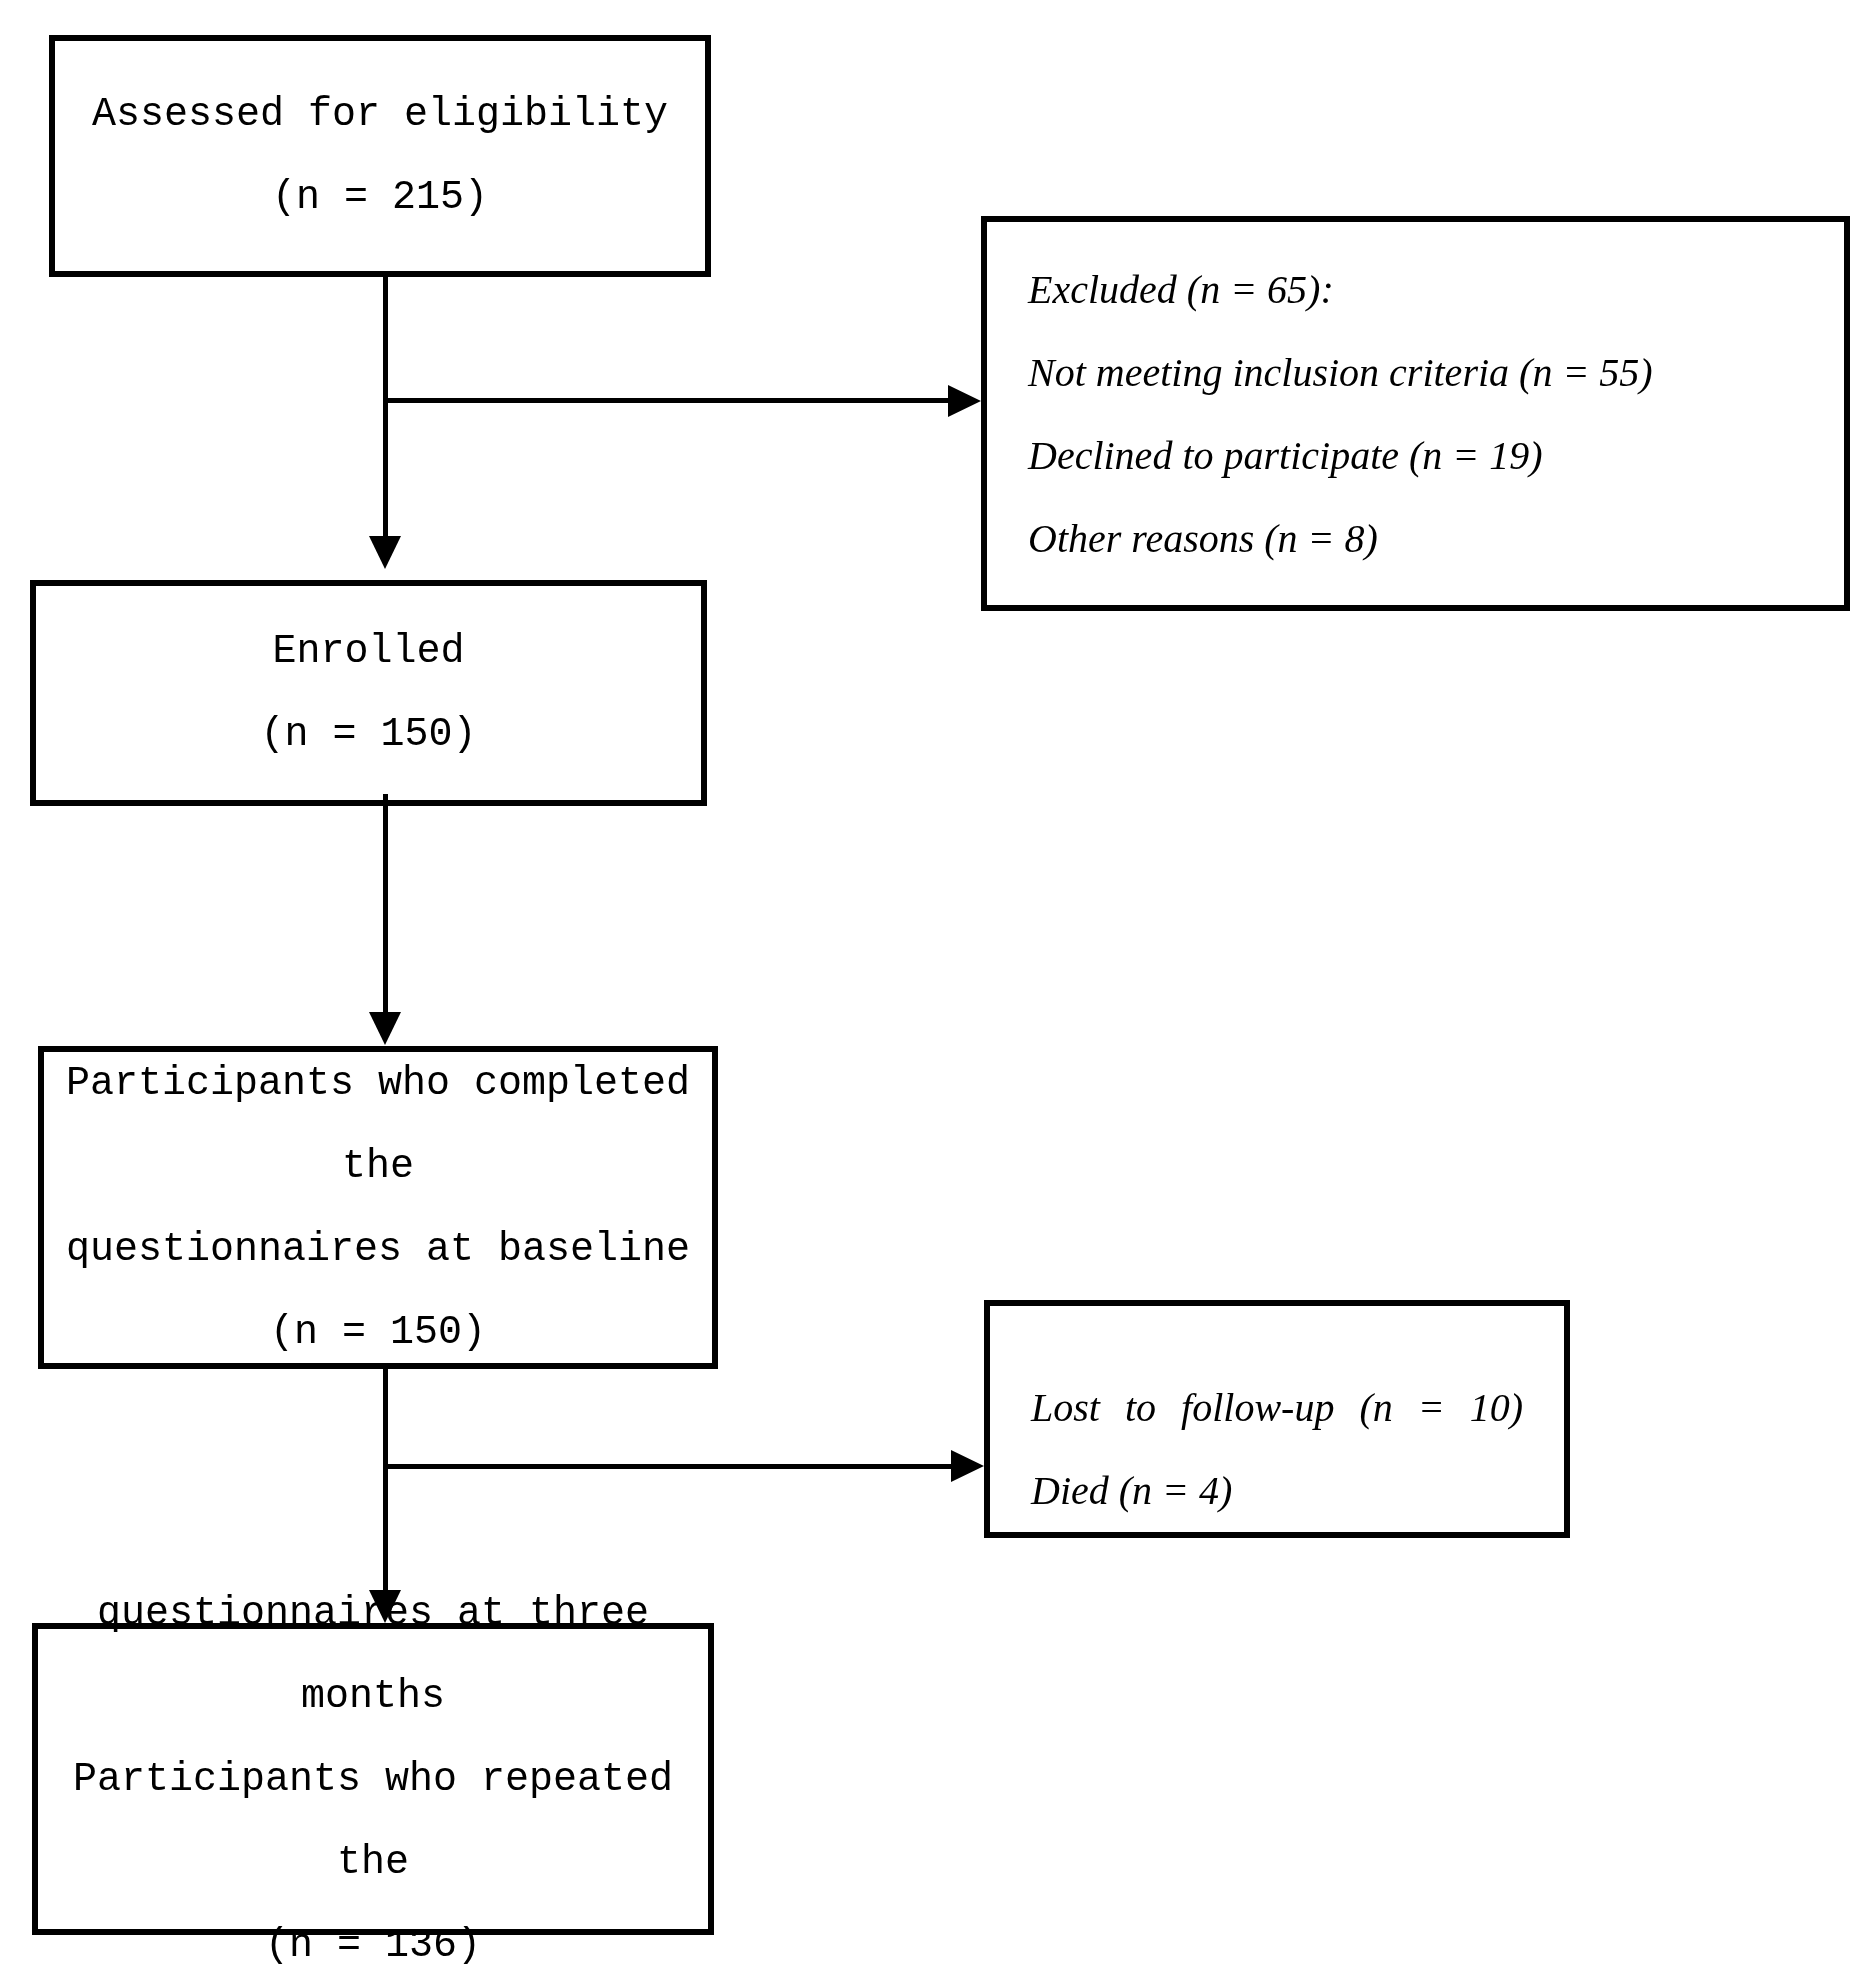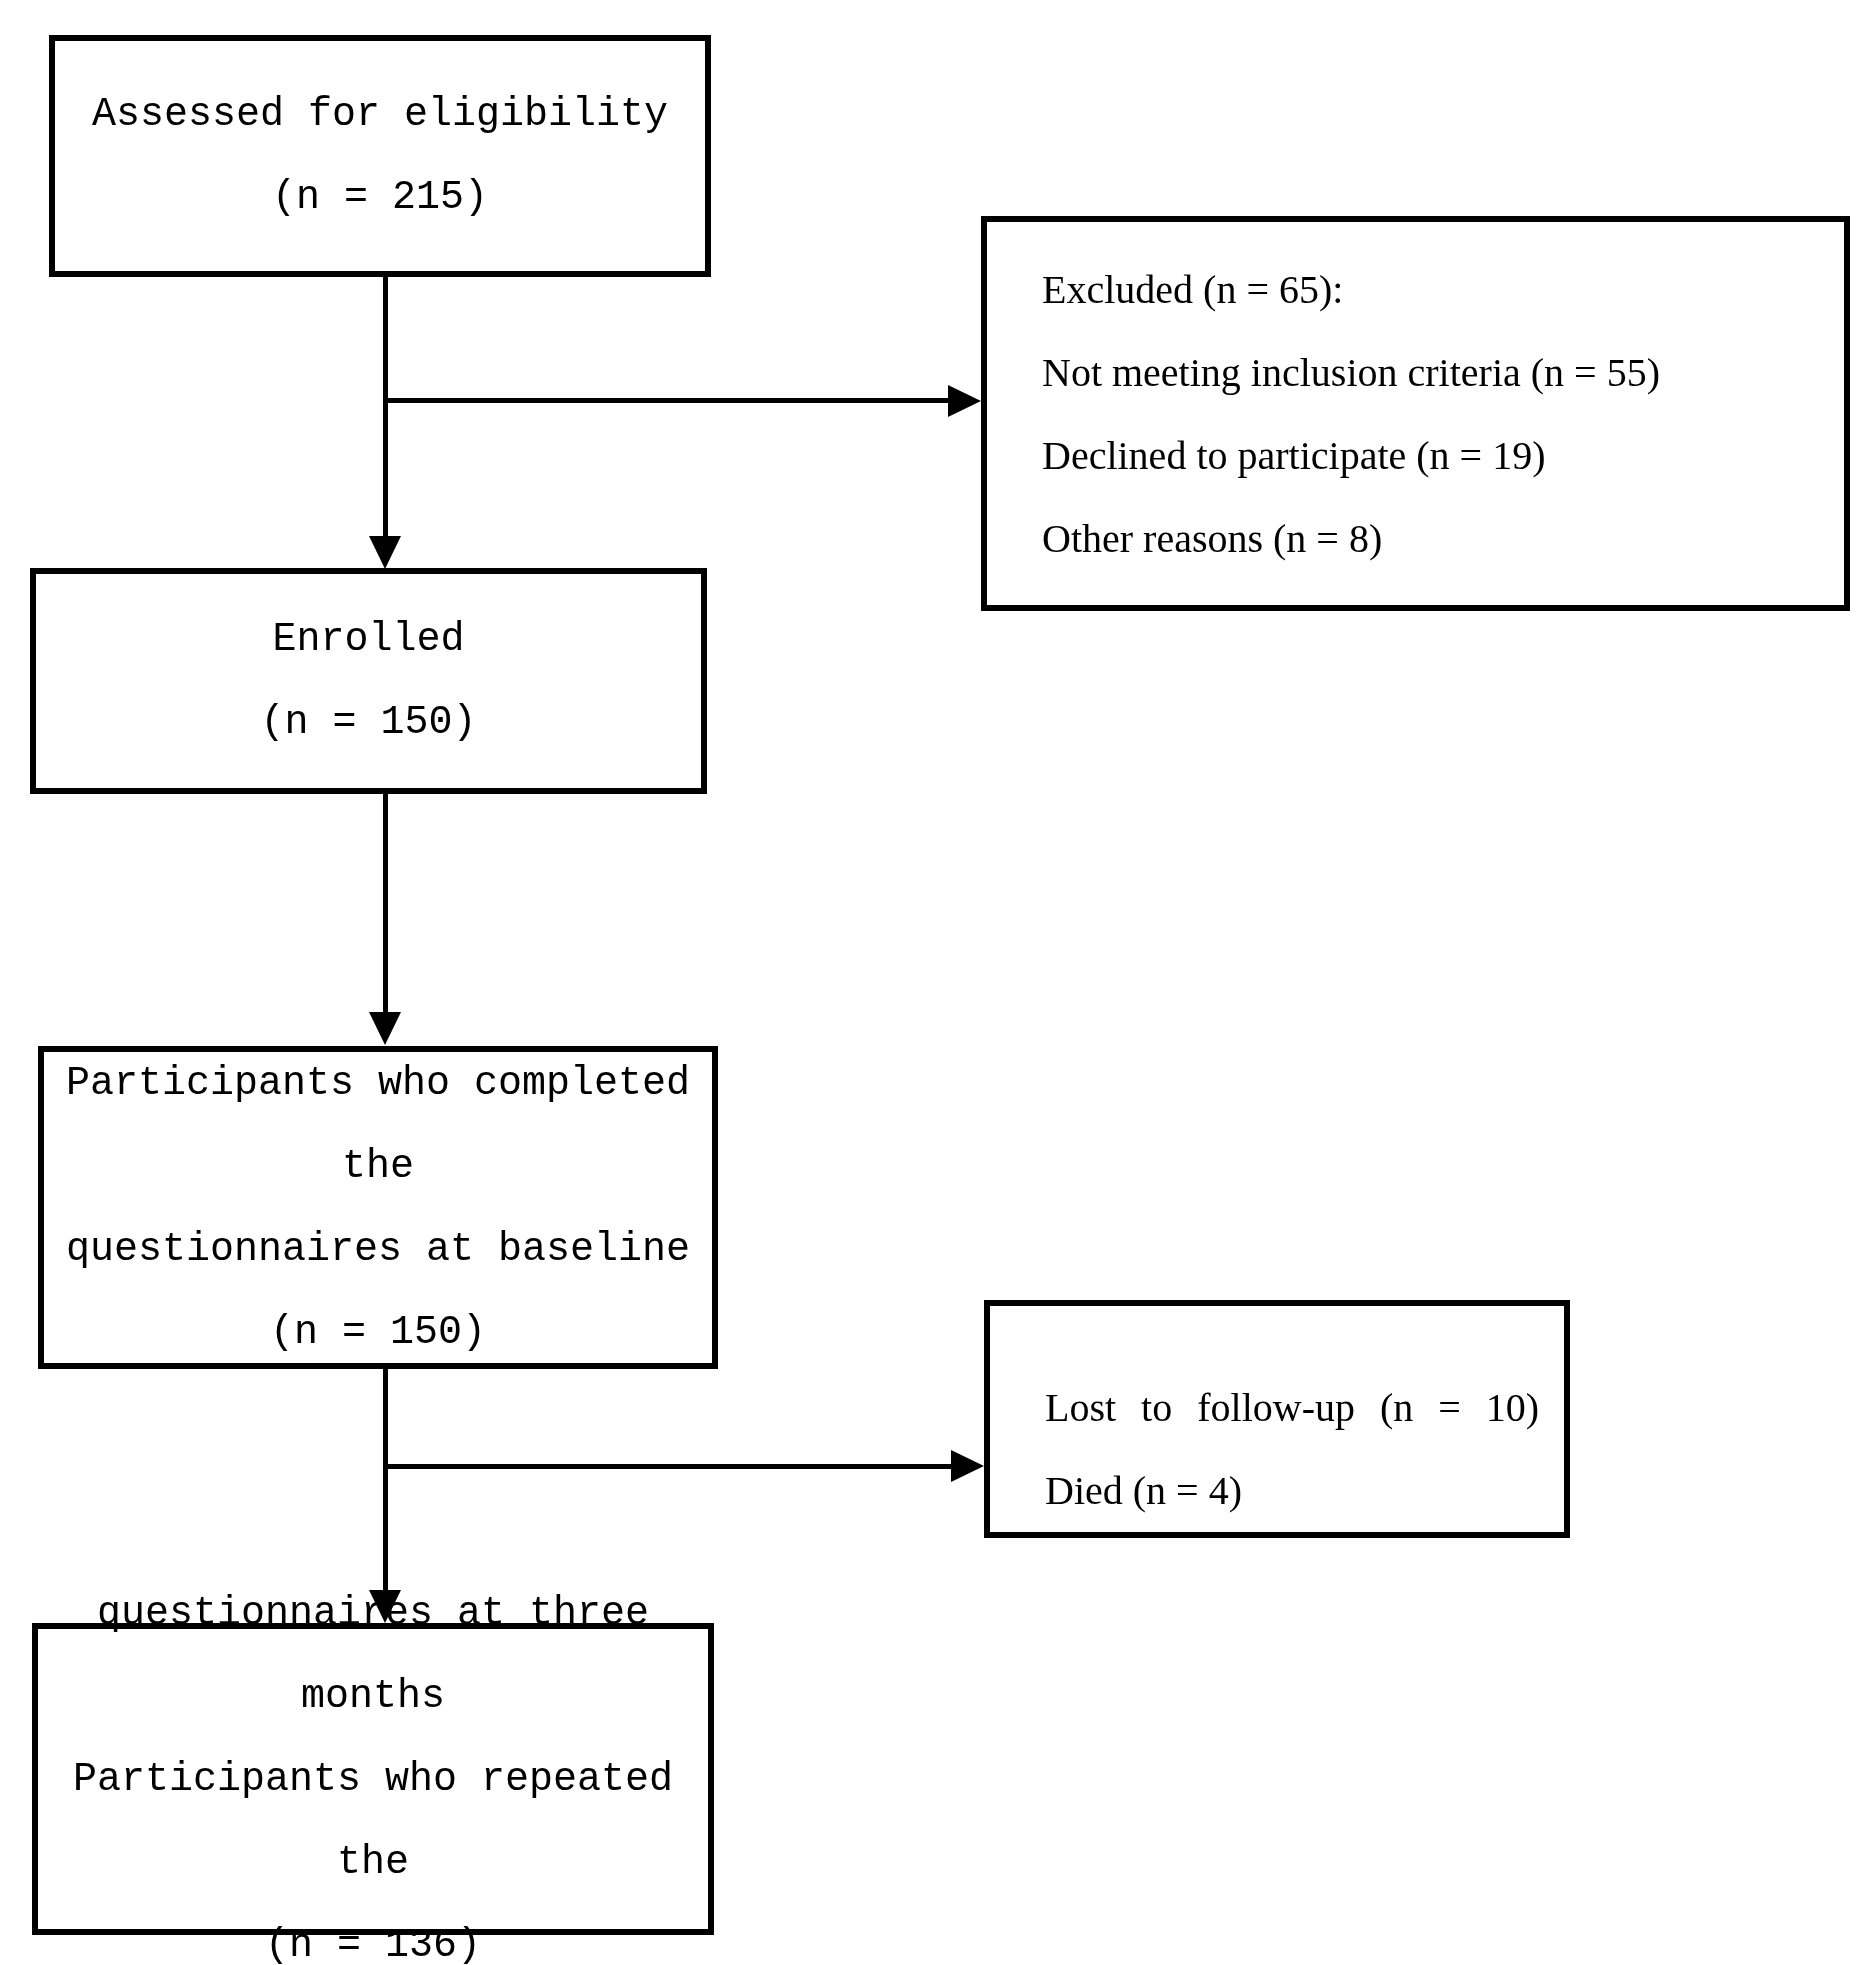--- a/index.html
+++ b/index.html
@@ -27,30 +27,31 @@
     box-sizing: border-box;
   }
   .center-text {
     align-items: center;
     text-align: center;
     font-family: Liberation Mono, monospace;
   }
   .left-text {
     align-items: flex-start;
     text-align: left;
-    padding-left: 55px;
+    padding-left: 41px;
     padding-right: 24px;
+    font-style: italic;
   }
   .justify-wide {
     word-spacing: 15px;
   }
   
   #box-assessed     { left: 49px;   top: 35px;   width: 662px; height: 242px; }
   #box-excluded     { left: 981px; top: 216px;  width: 869px; height: 395px; }
-  #box-enrolled     { left: 30px;   top: 568px;  width: 677px; height: 226px; }
+  #box-enrolled     { left: 30px;   top: 580px;  width: 677px; height: 226px; }
   #box-baseline     { left: 38px;   top: 1046px; width: 680px; height: 323px; }
   #box-lost         { left: 984px; top: 1300px; width: 586px;  height: 238px; justify-content: flex-end; }
   #box-three-months { left: 32px;   top: 1623px; width: 682px; height: 312px; }
   
   .vline, .hline {
     position: absolute;
     background: #000000;
   }
   #vline-1 { left: 383px; top: 276px;  width: 4.9px;   height: 262px; }
   #vline-2 { left: 383px; top: 794px; width: 4.9px;   height: 221px; }

